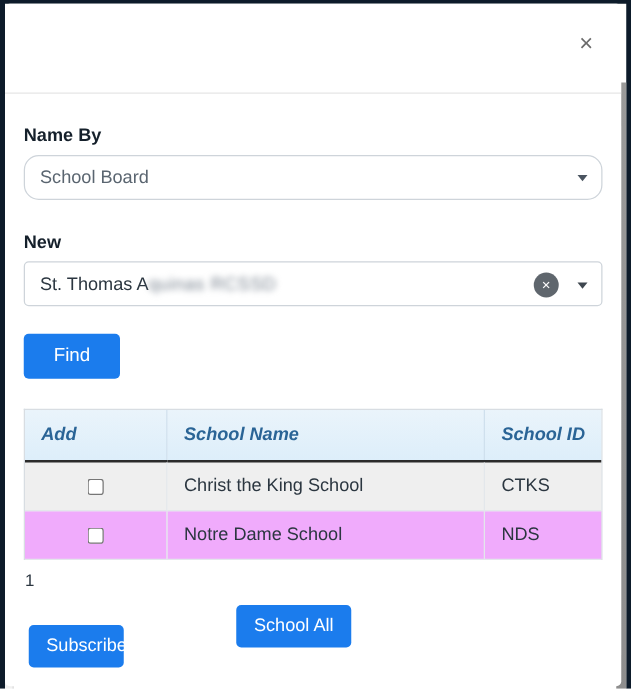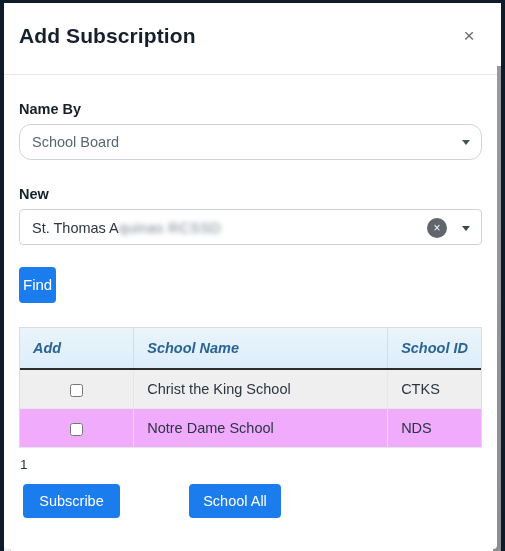--- a/index.html
+++ b/index.html
@@ -210,21 +210,21 @@
     cursor: pointer;
     padding: 0 14px;
     height: 34px;
     line-height: 34px;
     text-align: center;
   }
   .btn-find {
     margin-top: 22px;
     height: 36px;
     line-height: 36px;
-    padding: 0 4px;
+    padding: 0 24px;
     font-size: 15px;
   }
 
   
   .table-wrap {
     margin-top: 24px;
     border: 1px solid #d8dde2;
     border-bottom: none;
   }
   table.grid {
@@ -273,22 +273,22 @@
   }
 
   .footer-actions {
     position: relative;
     margin-top: 12px;
     height: 40px;
   }
   .btn-subscribe {
     position: absolute;
     left: 4px;
-    top: 0;
-    width: 97px;
+    top: 16px;
+    width: 76px;
     text-align: center;
   }
   .btn-selectall {
     position: absolute;
     left: 170px;
     top: 0;
     width: 92px;
   }
   .btn-close {
     position: absolute;
@@ -304,21 +304,20 @@
 
   <div class="edge-top"></div>
   <div class="edge-left"></div>
   <div class="edge-right"></div>
   <div class="scroll-rail-left"></div>
   <div class="scroll-rail-right-track"></div>
 
   <div class="dialog">
 
     <div class="dialog-header">
-      <div class="dialog-title">Add Subscription</div>
       <button class="close-icon">×</button>
     </div>
 
     <div class="dialog-body">
 
       <label class="field-label">Name By</label>
       <div class="select-wrap">
         <select class="form-control">
           <option>School Board</option>
         </select>

